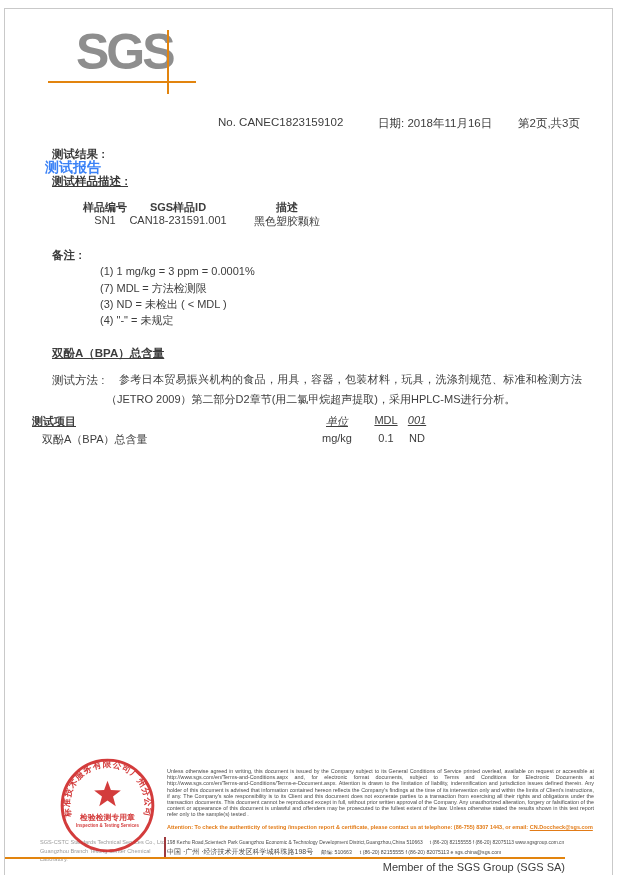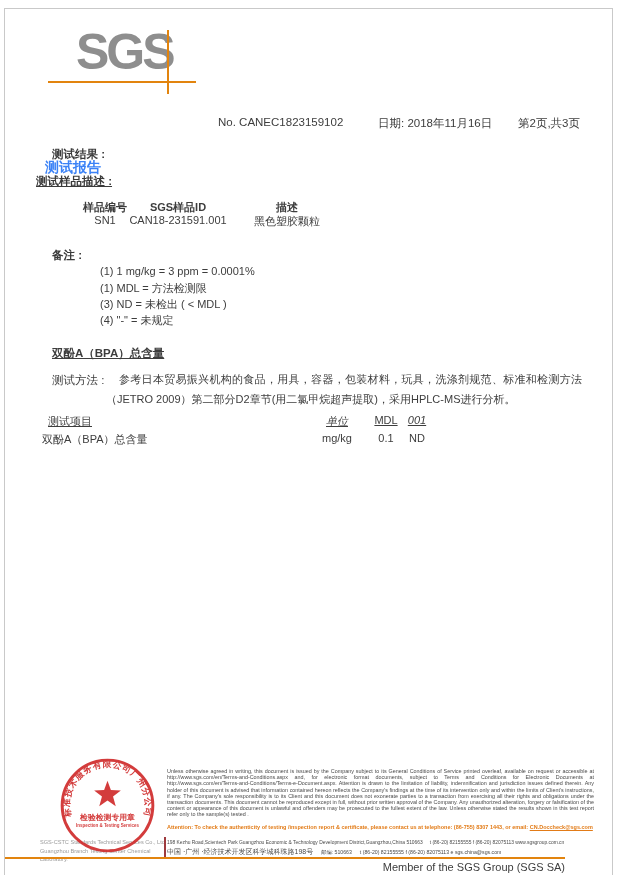--- a/index.html
+++ b/index.html
@@ -24,38 +24,38 @@
   .logo-vline { left:167px; top:30px; width:2px; height:64px; background:#e2840e; }
   .logo-hline { left:48px; top:81px; width:148px; height:2px; background:#e2840e; }
 
   .report-title { left:45px; top:111px; font-size:14px; font-weight:bold; color:#3b82f6;margin-top:48px; }
   .report-no   { left:218px; top:116px; font-size:11.5px; }
   .report-date { left:378px; top:116px; font-size:11.5px; }
   .report-page { left:518px; top:116px; font-size:11.5px; }
 
   .sec-label { font-size:11.5px; font-weight:bold; color:#3a3a3a;text-align:right; }
   .results-label { left:52px; top:147px; }
-  .sampledesc-label { left:36px; top:174px; text-decoration:underline; }
+  .sampledesc-label { left:52px; top:174px; text-decoration:underline; }
 
   .st-h { font-weight:bold; }
   .st-c1 { left:70px;  width:70px;  text-align:center; }
   .st-c2 { left:128px; width:100px; text-align:center; }
   .st-c3 { left:217px; width:140px; text-align:center; }
   .st-row1 { top:200px; } .st-row2 { top:214px; }
   .st-cell { position:absolute; font-size:11px; }
 
   .notes-label { left:52px; top:248px; }
   .note-line { left:100px; font-size:11px; }
 
   .bpa-heading { left:52px; top:346px; font-size:11.5px; font-weight:bold; text-decoration:underline; }
   .method-label { left:52px; top:373px; font-size:11.5px; }
   .method-text { left:106px; top:370px; width:476px; font-size:11px; line-height:19.5px; text-indent:13px; text-align:justify; }
 
   .rt-h { font-size:11px; }
-  .rt-item-h { left:48px; top:414px; font-weight:normal; text-decoration:underline; }
+  .rt-item-h { left:32px; top:414px; font-weight:bold; text-decoration:underline; }
   .rt-unit-h { left:317px; top:414px; width:40px; text-align:center; font-style:italic; text-decoration:underline; }
   .rt-mdl-h  { left:366px; top:414px; width:40px; text-align:center; text-decoration:underline; }
   .rt-001-h  { left:397px; top:414px; width:40px; text-align:center; font-style:italic; text-decoration:underline; }
   .rt-item-v { left:42px;  top:432px; font-size:11px; }
   .rt-unit-v { left:317px; top:432px; width:40px; text-align:center; font-size:11px; }
   .rt-mdl-v  { left:366px; top:432px; width:40px; text-align:center; font-size:11px; }
   .rt-001-v  { left:397px; top:432px; width:40px; text-align:center; font-size:11px; }
 
   .legal-text {
     left:167px; top:768px; width:427px; font-size:5.4px; line-height:6.2px;
@@ -98,21 +98,21 @@
   <div class="st-cell st-h st-c1 st-row1">样品编号</div>
   <div class="st-cell st-h st-c2 st-row1">SGS样品ID</div>
   <div class="st-cell st-h st-c3 st-row1">描述</div>
   <div class="st-cell st-c1 st-row2">SN1</div>
   <div class="st-cell st-c2 st-row2">CAN18-231591.001</div>
   <div class="st-cell st-c3 st-row2">黑色塑胶颗粒</div>
 </div>
 
 <div class="abs sec-label notes-label">备注 :</div>
 <div class="abs note-line" style="top:265px;">(1) 1 mg/kg = 3 ppm = 0.0001%</div>
-<div class="abs note-line" style="top:281px;">(1) MDL = 方法检测限</div>
+<div class="abs note-line" style="top:281px;">(7) MDL = 方法检测限</div>
 <div class="abs note-line" style="top:297px;">(3) ND = 未检出 ( &lt; MDL )</div>
 <div class="abs note-line" style="top:313px;">(4) "-" = 未规定</div>
 
 <div class="abs bpa-heading">双酚A（BPA）总含量</div>
 <div class="abs method-label">测试方法 :</div>
 <div class="abs method-text">参考日本贸易振兴机构的食品，用具，容器，包装材料，玩具，洗涤剂规范、标准和检测方法（JETRO 2009）第二部分D2章节(用二氯甲烷超声提取)，采用HPLC-MS进行分析。</div>
 
 <div>
   <div class="abs rt-h rt-item-h">测试项目</div>
   <div class="abs rt-h rt-unit-h">单位</div>

